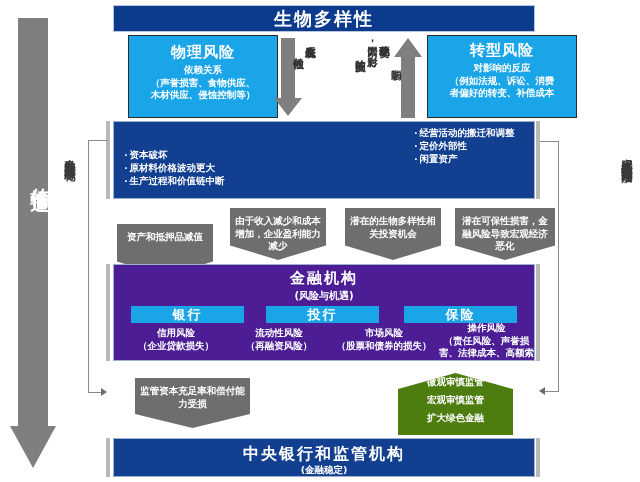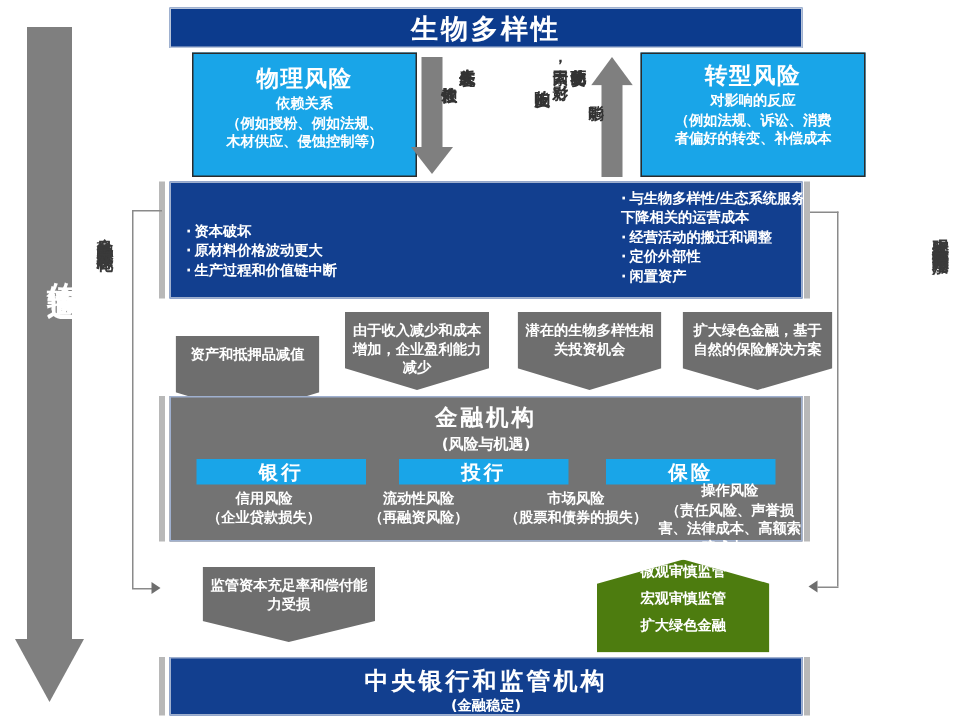--- a/index.html
+++ b/index.html
@@ -116,21 +116,21 @@
     display:flex;align-items:flex-end;justify-content:center;font-family:Liberation Serif, serif;
   }
   .pent-up span{
     display:block;font-size:9.5px;font-weight:bold;line-height:13px;
     padding:0 5px 5px 5px;
   }
 
   
   .fin{
     left:113px;top:264px;width:422px;height:97px;
-    background:#737373;border:1px solid #9fb0cf;
+    background:#4c1d95;border:1px solid #9fb0cf;
   }
   .fin .hd{
     position:absolute;left:0;top:4px;width:100%;text-align:center;
     font-size:15px;font-weight:bold;color:#fff;letter-spacing:2px;
   }
   .fin .sub{
     position:absolute;left:0;top:24px;width:100%;text-align:center;
     font-size:10px;font-weight:bold;color:#fff;
   }
   .fin .tag{
@@ -187,21 +187,21 @@
 
   <div class="abs right-label">宏观经济恶化导致金融风险增加</div>
 
   <div class="abs title-band">
     <div class="t">生物多样性</div>
   </div>
 
   <div class="abs cyan-box" style="left:128px;top:35px;width:150px;height:83px;padding-top:7px;">
     <div class="hd">物理风险</div>
     <div class="sub">依赖关系</div>
-    <div class="sub">（例如授粉、例如法规、</div>
+    <div class="sub">（声誉损害、食物供应、</div>
     <div class="sub">木材供应、侵蚀控制等）</div>
   </div>
 
   <div class="abs cyan-box" style="left:427px;top:35px;width:150px;height:83px;padding-top:5px;">
     <div class="hd">转型风险</div>
     <div class="sub">对影响的反应</div>
     <div class="sub">（例如法规、诉讼、消费</div>
     <div class="sub">者偏好的转变、补偿成本</div>
   </div>
 
@@ -221,38 +221,37 @@
   <div class="vcol" style="left:354px;top:52px;height:60px;">响的反应</div>
   <div class="vcol" style="left:390px;top:62px;height:40px;">影响</div>
 
   <div class="abs econ">
     <ul class="colL">
       <li>资本破坏</li>
       <li>原材料价格波动更大</li>
       <li>生产过程和价值链中断</li>
     </ul>
     <ul class="colR">
-      <li>与生物多样性/生态系统服务下降相关的运营成本</li>
       <li>经营活动的搬迁和调整</li>
       <li>定价外部性</li>
       <li>闲置资产</li>
     </ul>
   </div>
 
   <div class="abs pent-down" style="left:117px;top:224px;width:96px;height:52px;">
     <span>资产和抵押品减值</span>
   </div>
   <div class="abs pent-down" style="left:230px;top:208px;width:96px;height:52px;">
     <span>由于收入减少和成本增加，企业盈利能力减少</span>
   </div>
   <div class="abs pent-down" style="left:345px;top:208px;width:96px;height:52px;">
     <span>潜在的生物多样性相关投资机会</span>
   </div>
   <div class="abs pent-down" style="left:455px;top:208px;width:100px;height:52px;">
-    <span>扩大绿色金融，基于自然的保险解决方案</span>
+    <span>潜在可保性损害，金融风险导致宏观经济恶化</span>
   </div>
 
   <div class="abs fin">
     <div class="hd">金融机构</div>
     <div class="sub">(风险与机遇)</div>
 
     <div class="tag" style="left:17px;top:41px;width:113px;">银行</div>
     <div class="tag" style="left:152px;top:41px;width:113px;">投行</div>
     <div class="tag" style="left:290px;top:41px;width:113px;">保险</div>
 

